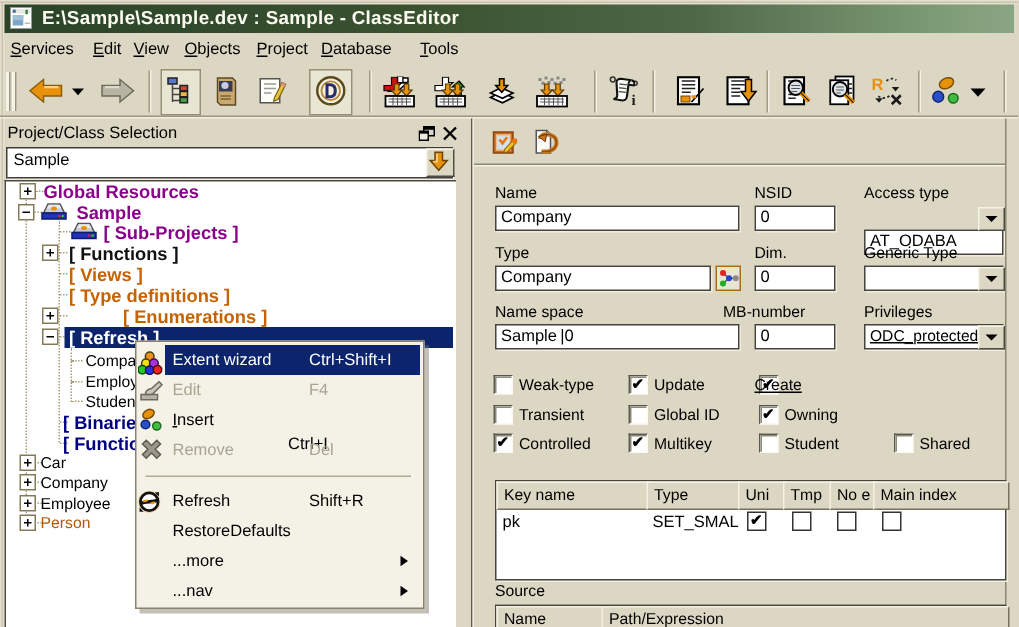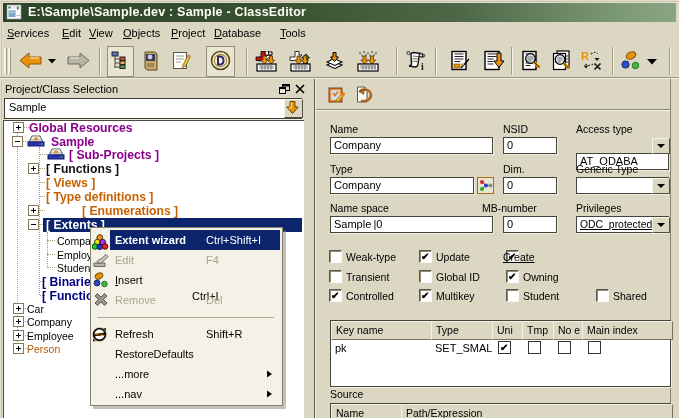--- a/index.html
+++ b/index.html
@@ -315,21 +315,21 @@
 
 <div class="abs" style="left:43px;top:218px;width:259px;height:14px;background:#0b246b;"></div>
 
 <div class="treetxt" style="left:29px;top:121px;color:#8B008B;">Global Resources</div>
 <div class="treetxt" style="left:51px;top:135px;color:#8B008B;">Sample</div>
 <div class="treetxt" style="left:69px;top:148px;color:#8B008B;">[ Sub-Projects ]</div>
 <div class="treetxt" style="left:46px;top:162px;color:#111;">[ Functions ]</div>
 <div class="treetxt" style="left:46px;top:176px;color:#C66300;">[ Views ]</div>
 <div class="treetxt" style="left:46px;top:190px;color:#C66300;">[ Type definitions ]</div>
 <div class="treetxt" style="left:46px;top:204px;color:#C66300;padding-left:36px;">[ Enumerations ]</div>
-<div class="treetxt" style="left:46px;top:218px;color:#fff;">[ Extents ]</div>
+<div class="treetxt" style="left:46px;top:218px;color:#fff;">[ Refresh ]</div>
 <div class="leaftxt" style="left:57px;top:235px;">Company</div>
 <div class="leaftxt" style="left:57px;top:249px;">Employee</div>
 <div class="leaftxt" style="left:57px;top:262px;">Student</div>
 <div class="treetxt" style="left:42px;top:275px;color:#000080;">[ Binaries ]</div>
 <div class="treetxt" style="left:42px;top:289px;color:#000080;">[ Functions ]</div>
 <div class="leaftxt" style="left:27px;top:303px;">Car</div>
 <div class="leaftxt" style="left:27px;top:316px;">Company</div>
 <div class="leaftxt" style="left:27px;top:330px;">Employee</div>
 <div class="leaftxt" style="left:27px;top:343px;color:#b35900;">Person</div>
 </div>
@@ -442,21 +442,21 @@
 <div class="abs" style="left:110px;top:230px;width:170px;height:20px;background:#0b246b;"></div>
 
 <svg class="abs" style="left:92px;top:232px" width="18" height="18" viewBox="0 0 18 18">
  <circle cx="7.8" cy="5.6" r="2.9" fill="#f09018" stroke="#4a3a10"></circle>
  <circle cx="5.3" cy="10.2" r="2.9" fill="#f0e018" stroke="#4a3a10"></circle>
  <circle cx="10.6" cy="10.2" r="2.9" fill="#aa33dd" stroke="#3a1050"></circle>
  <circle cx="2.9" cy="14.5" r="2.8" fill="#22cc22" stroke="#0a4a0a"></circle>
  <circle cx="7.8" cy="14.8" r="2.8" fill="#2233dd" stroke="#101060"></circle>
  <circle cx="13" cy="14.5" r="2.8" fill="#ee2222" stroke="#500808"></circle>
 </svg>
-<div class="mi" style="left:115px;top:234px;color:#fff;font-weight:bold;">Extent wizard</div>
+<div class="mi" style="left:115px;top:234px;color:#fff;">Extent wizard</div>
 <div class="mi" style="left:206px;top:234px;color:#fff;">Ctrl+Shift+I</div>
 
 <svg class="abs" style="left:93px;top:253px" width="16" height="16" viewBox="0 0 16 16">
  <path d="M1 10 L12 10 L12 13.5 L1 13.5 Z" fill="#b8b4a8" stroke="#6e6a60"></path>
  <path d="M4 10 C4 7 6 6.5 8 6 L13 1.5 L15 3.5 L10 8.5 C9 10 8.5 10 7 10 Z" fill="#cac6ba" stroke="#6e6a60"></path>
 </svg>
 <div class="mi dim" style="left:115px;top:254px;">Edit</div>
 <div class="mi dim" style="left:206px;top:254px;">F4</div>
 
 <svg class="abs" style="left:93px;top:272px" width="16" height="16" viewBox="0 0 16 16">

